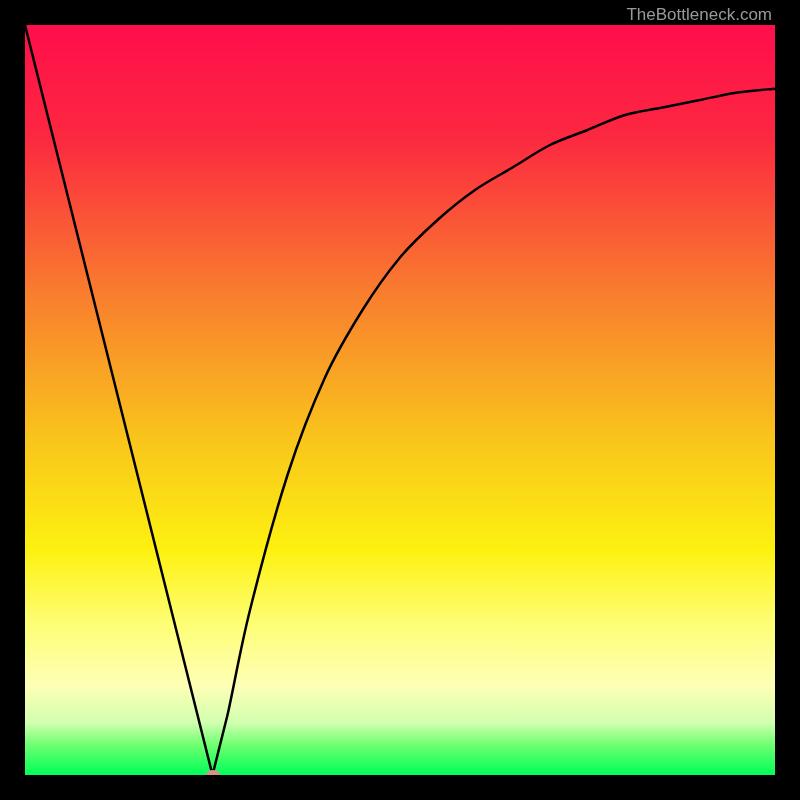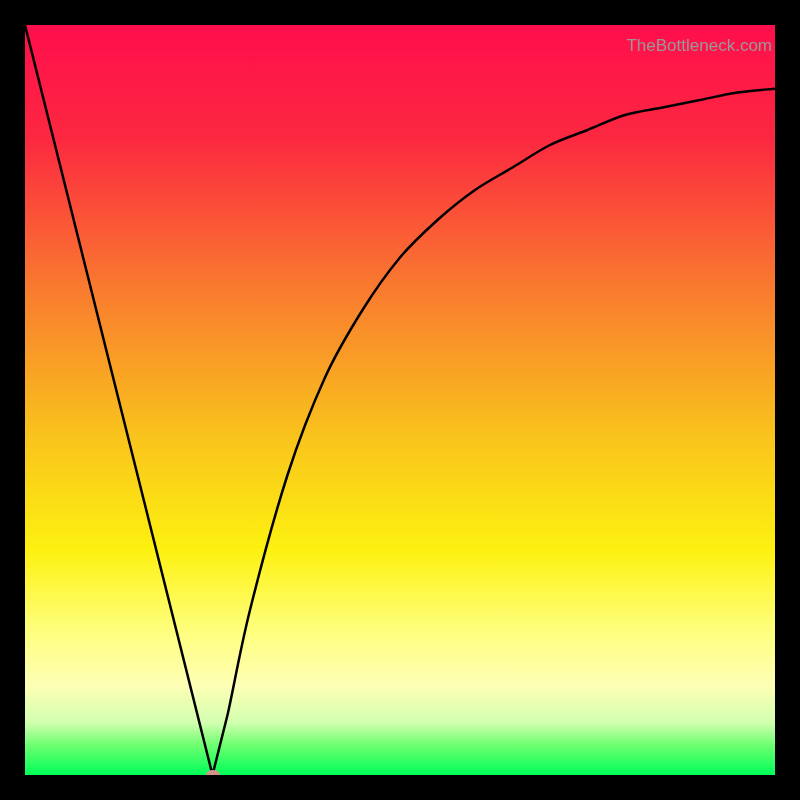--- a/index.html
+++ b/index.html
@@ -37,21 +37,20 @@
       height: 100%;
     }
     .watermark {
       position: absolute;
       top: 5px;
       right: 28px;
       color: #999;
       font-size: 17px;
       font-weight: normal;
       z-index: 10;
-      margin-top: 31px;
     }
     .marker {
       position: absolute;
       width: 14px;
       height: 10px;
       background: #d6938a;
       border-radius: 50%;
       transform: translate(-50%, -50%);
     }
   </style>

